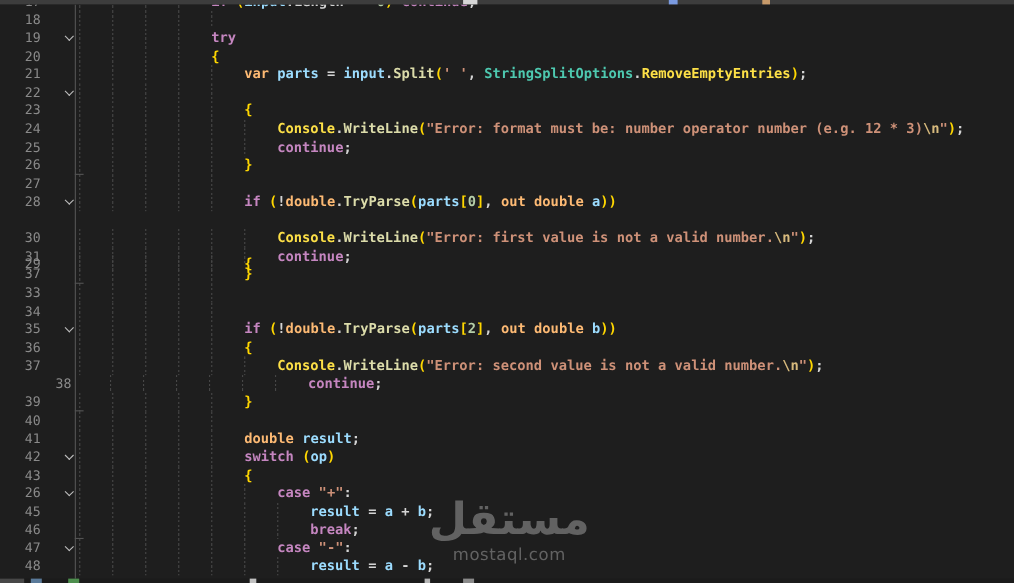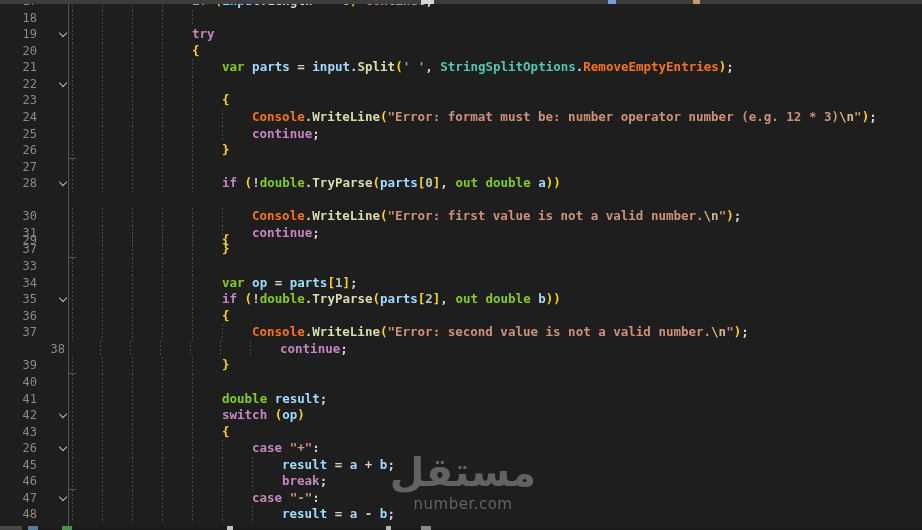--- a/index.html
+++ b/index.html
@@ -19,23 +19,23 @@
   .fold{position:absolute;left:58px;top:3px;width:10px;height:10px;}
   .fold::before{content:"";position:absolute;left:2px;top:1px;width:5px;height:5px;
         border-right:1.5px solid #bdbdbd;border-bottom:1.5px solid #bdbdbd;transform:rotate(45deg);}
   .guide{position:absolute;top:0;width:1px;height:16.5625px;
         background:repeating-linear-gradient(to bottom,#474747 0 2px,transparent 2px 4px);}
   .code{position:absolute;top:0;font-size:12.5px;font-weight:bold;white-space:pre;}
 
   .outline-line{position:absolute;left:68px;top:0;width:1px;height:526px;background:#545454;}
   .tick{position:absolute;left:68px;width:8px;height:1px;background:#545454;}
 
-  .tk-kw{color:#84cc16}.tk-ctrl{color:#c586c0}.tk-var{color:#9cdcfe}.tk-meth{color:#dcdcaa}
+  .tk-kw{color:#fdba74}.tk-ctrl{color:#c586c0}.tk-var{color:#9cdcfe}.tk-meth{color:#dcdcaa}
   .tk-cls{color:#4ec9b0}.tk-num{color:#b5cea8}.tk-str{color:#ce9178}.tk-esc{color:#d7ba7d}
-  .tk-brk{color:#ffd700}.tk-plain{color:#d4d4d4}.tk-bright{color:#f97316}
+  .tk-brk{color:#ffd700}.tk-plain{color:#d4d4d4}.tk-bright{color:#fde047}
 
   .watermark{position:absolute;left:380px;top:446px;width:166px;text-align:center;
         color:#9b9b9b;opacity:.55;z-index:8;pointer-events:none;}
   .wm-ar{font-family:"DejaVu Sans",sans-serif;font-weight:bold;font-size:40px;line-height:1.3;direction:rtl;}
   .wm-en{font-family:"DejaVu Sans",sans-serif;font-size:15px;letter-spacing:.5px;margin-top:-3px;}
 </style>
 </head>
 <body>
 
 <div class="screen">
@@ -201,21 +201,20 @@
           <span class="guide" style="left: 162px;"></span>
           <span class="guide" style="left: 192px;"></span>
         </div>
         <div class="row" style="top: 270.562px;">
           <span class="lnum">34</span>
           <span class="guide" style="left: 72px;"></span>
           <span class="guide" style="left: 102px;"></span>
           <span class="guide" style="left: 132px;"></span>
           <span class="guide" style="left: 162px;"></span>
           <span class="guide" style="left: 192px;"></span>
-          <span class="code" style="left: 222px;"><span class="tk-kw">var</span><span class="tk-plain"> </span><span class="tk-var">op</span><span class="tk-plain"> = </span><span class="tk-var">parts</span><span class="tk-brk">[</span><span class="tk-num">1</span><span class="tk-brk">]</span><span class="tk-plain">;</span></span>
         </div>
         <div class="row" style="top: 287.125px;">
           <span class="lnum">35</span>
           <span class="fold"></span>
           <span class="guide" style="left: 72px;"></span>
           <span class="guide" style="left: 102px;"></span>
           <span class="guide" style="left: 132px;"></span>
           <span class="guide" style="left: 162px;"></span>
           <span class="guide" style="left: 192px;"></span>
           <span class="code" style="left: 222px;"><span class="tk-ctrl">if</span><span class="tk-plain"> </span><span class="tk-brk">(</span><span class="tk-plain">!</span><span class="tk-kw">double</span><span class="tk-plain">.</span><span class="tk-meth">TryParse</span><span class="tk-brk">(</span><span class="tk-var">parts</span><span class="tk-brk">[</span><span class="tk-num">2</span><span class="tk-brk">]</span><span class="tk-plain">, </span><span class="tk-kw">out</span><span class="tk-plain"> </span><span class="tk-kw">double</span><span class="tk-plain"> </span><span class="tk-var">b</span><span class="tk-brk">))</span></span>
@@ -351,21 +350,21 @@
         </div>
       </div>
   <div class="tick" style="top: 153.625px;"></div>
       <div class="tick" style="top: 253px;"></div>
       <div class="tick" style="top: 368.938px;"></div>
       <div class="tick" style="top: 484.875px;"></div>
     </div>
 
   <div class="watermark">
     <div class="wm-ar">مستقل</div>
-    <div class="wm-en">number.com</div>
+    <div class="wm-en">mostaql.com</div>
   </div>
 
   <div class="bottombar" id="bottombar">
       <div class="edge-fragment-b" style="left: 0px; width: 22px; background: rgb(71, 71, 71);"></div>
       <div class="edge-fragment-b" style="left: 28px; width: 10px; background: rgb(90, 122, 154);"></div>
       <div class="edge-fragment-b" style="left: 62px; width: 10px; background: rgb(78, 143, 78);"></div>
       <div class="edge-fragment-b" style="left: 227px; width: 6px; background: rgb(192, 192, 192);"></div>
       <div class="edge-fragment-b" style="left: 386px; width: 5px; background: rgb(181, 181, 181);"></div>
       <div class="edge-fragment-b" style="left: 421px; width: 10px; background: rgb(138, 138, 138);"></div>
     </div>

